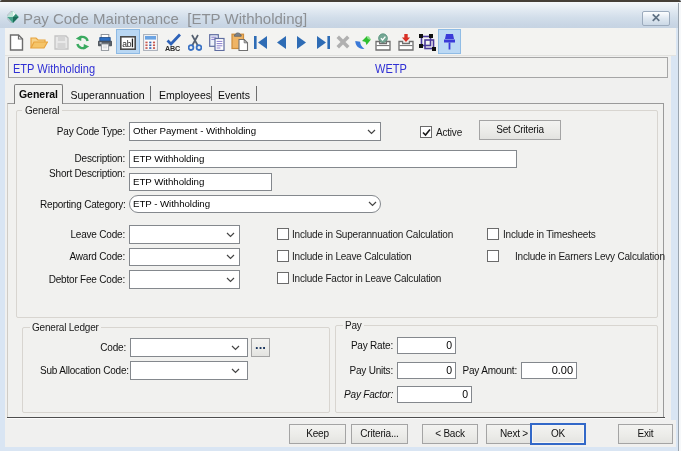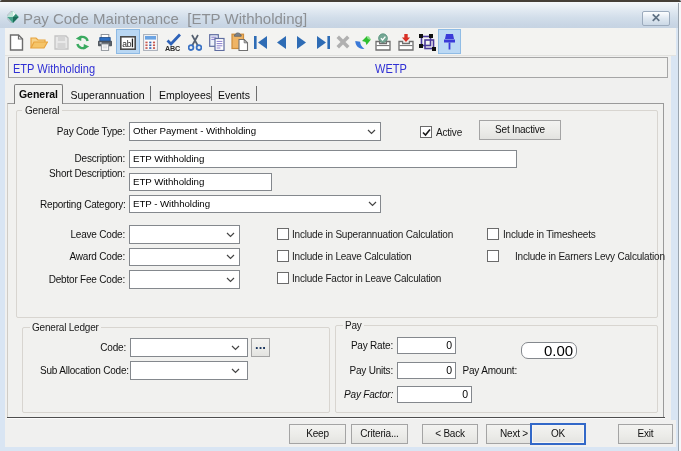--- a/index.html
+++ b/index.html
@@ -268,30 +268,30 @@
   <div class="abs lbl" style="left:0;top:126px;width:125px;">Pay Code Type:</div>
   <div class="abs select" style="left:129px;top:122px;width:252px;height:19px;">Other Payment - Withholding</div>
   <svg class="chev" style="left:367px;top:129px;" viewBox="0 0 9 6">
       <path d="M1 1 L4.5 4.5 L8 1" stroke="#444" stroke-width="1.2" fill="none"></path>
     </svg>
   <div class="chk" style="left:420px;top:126px;"></div>
   <svg class="abs" style="left:422px;top:128px;width:9px;height:9px;" viewBox="0 0 9 9">
       <path d="M1 4.5 L3.5 7 L8 1.5" stroke="#1a1a1a" stroke-width="1.6" fill="none"></path>
     </svg>
   <div class="abs" style="left:436px;top:127px;">Active</div>
-  <div class="abs btn" style="left:479px;top:120px;width:82px;height:20px;line-height:18px;">Set Inactive</div>
+  <div class="abs btn" style="left:479px;top:120px;width:82px;height:20px;line-height:18px;">Set Criteria</div>
 
   <div class="abs lbl" style="left:0;top:153px;width:125px;">Description:</div>
   <div class="abs input" style="left:129px;top:150px;width:388px;height:18px;">ETP Withholding</div>
 
   <div class="abs lbl" style="left:0;top:168px;width:125px;">Short Description:</div>
   <div class="abs input" style="left:129px;top:173px;width:143px;height:18px;">ETP Withholding</div>
 
   <div class="abs lbl" style="left:0;top:199px;width:125px;">Reporting Category:</div>
-  <div class="abs select" style="left:129px;top:195px;width:252px;height:18px;">ETP - Withholding</div>
+  <div class="abs select" style="left:129px;top:195px;width:252px;height:18px;border-radius:9px;">ETP - Withholding</div>
   <svg class="chev" style="left:368px;top:201px;" viewBox="0 0 9 6">
       <path d="M1 1 L4.5 4.5 L8 1" stroke="#444" stroke-width="1.2" fill="none"></path>
     </svg>
 
   <div class="abs lbl" style="left:0;top:229px;width:125px;">Leave Code:</div>
   <div class="abs select" style="left:129px;top:225px;width:111px;height:19px;"></div>
   <svg class="chev" style="left:226px;top:232px;" viewBox="0 0 9 6">
       <path d="M1 1 L4.5 4.5 L8 1" stroke="#444" stroke-width="1.2" fill="none"></path>
     </svg>
 
@@ -329,21 +329,21 @@
   <div class="abs select" style="left:130px;top:361px;width:118px;height:19px;"></div>
   <svg class="chev" style="left:231px;top:368px;" viewBox="0 0 9 6">
       <path d="M1 1 L4.5 4.5 L8 1" stroke="#444" stroke-width="1.2" fill="none"></path>
     </svg>
 
   <div class="abs lbl" style="left:293px;top:340px;width:100px;">Pay Rate:</div>
   <div class="abs input" style="left:397px;top:337px;width:59px;height:17px;text-align:right;font-size:10.5px;">0</div>
   <div class="abs lbl" style="left:293px;top:365px;width:100px;">Pay Units:</div>
   <div class="abs input" style="left:397px;top:362px;width:59px;height:17px;text-align:right;font-size:10.5px;">0</div>
   <div class="abs lbl" style="left:417px;top:365px;width:100px;">Pay Amount:</div>
-  <div class="abs input" style="left:521px;top:342px;width:56px;height:17px;text-align:right;font-size:15px;border-radius:7px;">0.00</div>
+  <div class="abs input" style="left:521px;top:362px;width:56px;height:17px;text-align:right;font-size:11px;">0.00</div>
   <div class="abs lbl" style="left:293px;top:389px;width:100px;font-style:italic;">Pay Factor:</div>
   <div class="abs input" style="left:397px;top:386px;width:75px;height:17px;text-align:right;font-size:10.5px;">0</div>
 </div>
 
 <div class="abs" id="btnbar"></div>
 <div class="abs" id="bottomstrip"></div>
 <div class="abs" id="rightline"></div>
 <div class="abs" id="rightwhite"></div>
 <div id="buttons">
   <div class="abs btn" style="left:289px;top:424px;width:57px;height:20px;line-height:18px;">Keep</div>

